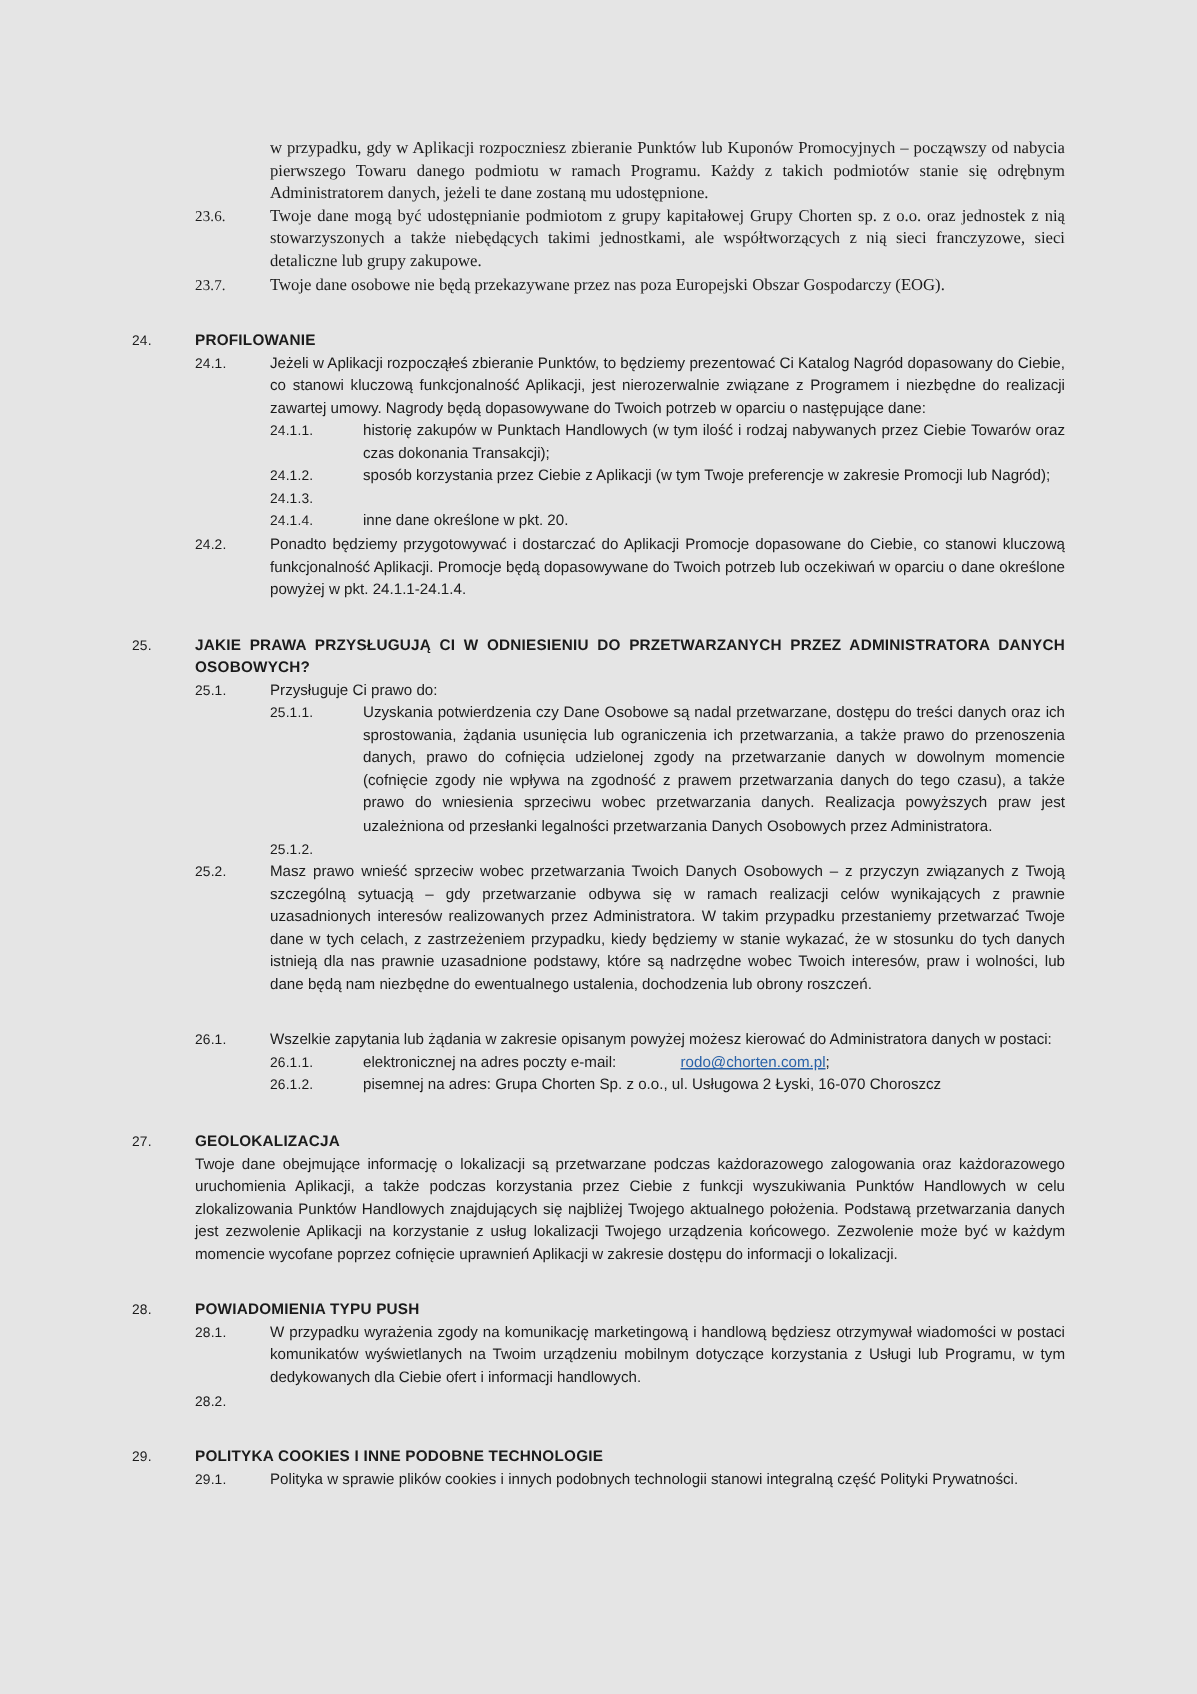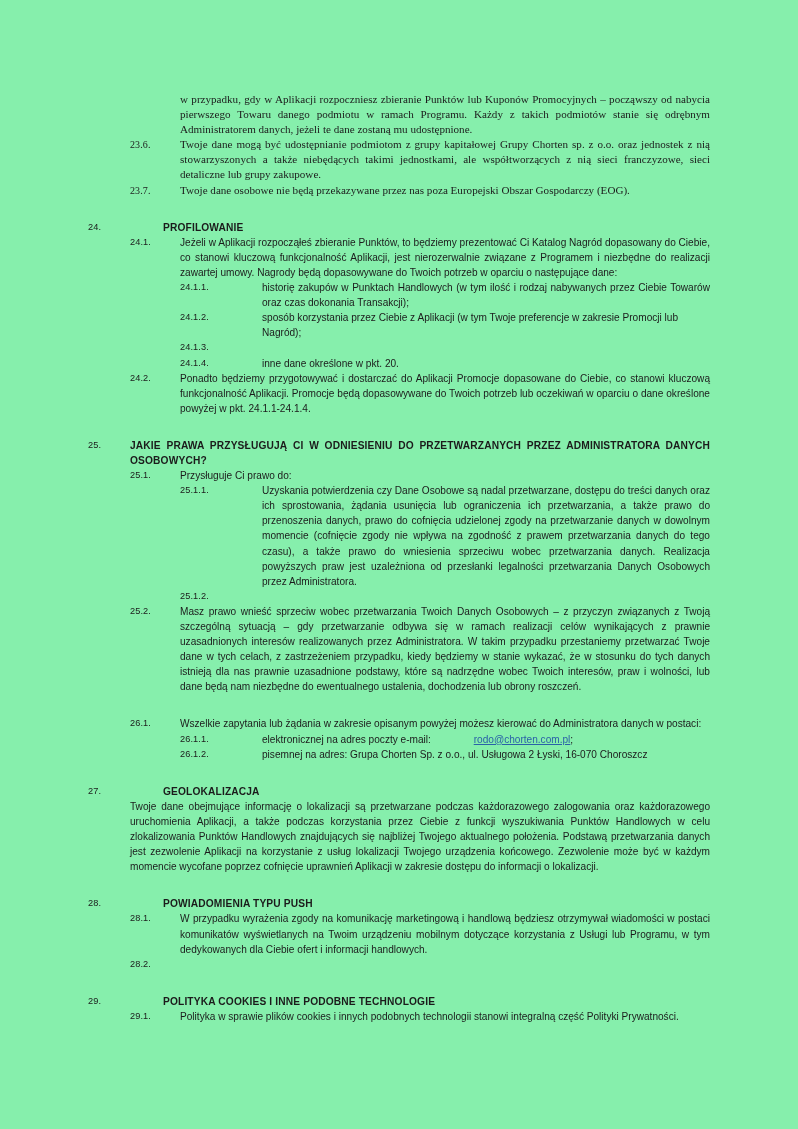--- a/index.html
+++ b/index.html
@@ -9,21 +9,21 @@
     background: #ffffff;
   }
   body {
     font-family: "Liberation Sans", sans-serif;
     color: #1b1b1b;
   }
   .page {
     position: relative;
     width: 798px;
     height: 1129px;
-    background: #86efac;
+    background: #e5e5e5;
     overflow: hidden;
     box-sizing: border-box;
   }
   .doc-body {
     position: absolute;
     left: 0;
     top: 0;
     width: 798px;
     padding: 92px 88px 0 88px;
     box-sizing: border-box;
@@ -50,31 +50,31 @@
     text-justify: inter-word;
     hyphens: none;
   }
   .txt.nojust { text-align: left; }
 
   
   .lvl1 > .num { width: 42px; }          
   .lvl1 > .txt { }
   .lvl2 { padding-left: 42px; }
   .lvl2 > .num { width: 50px; }          
-  .lvl3 { padding-left: 92px; gap: 20px; }
+  .lvl3 { padding-left: 92px; }
   .lvl3 > .num { width: 62px; }          
 
   
   .heading .txt {
     font-weight: bold;
     font-size: 10.2px;
     letter-spacing: 0.15px;
     text-align: justify;
   }
-  .heading.one-line .txt { text-align: left; margin-left: 33px; }
+  .heading.one-line .txt { text-align: left; }
 
   
   .serif .txt,
   .serif > .num {
     font-family: "Liberation Serif", serif;
     font-size: 11.1px;
     line-height: 15.1px;
   }
   .serif > .num { font-size: 10px; }
   .gap-lg { height: 22px; }

